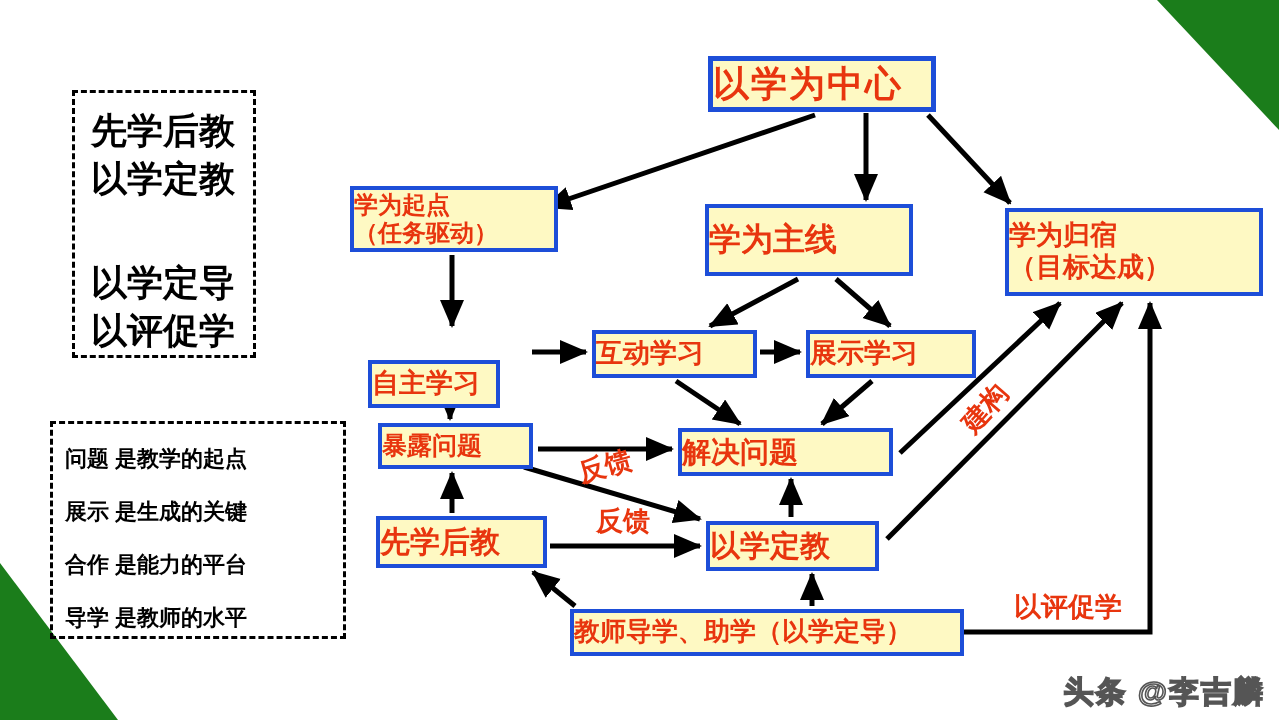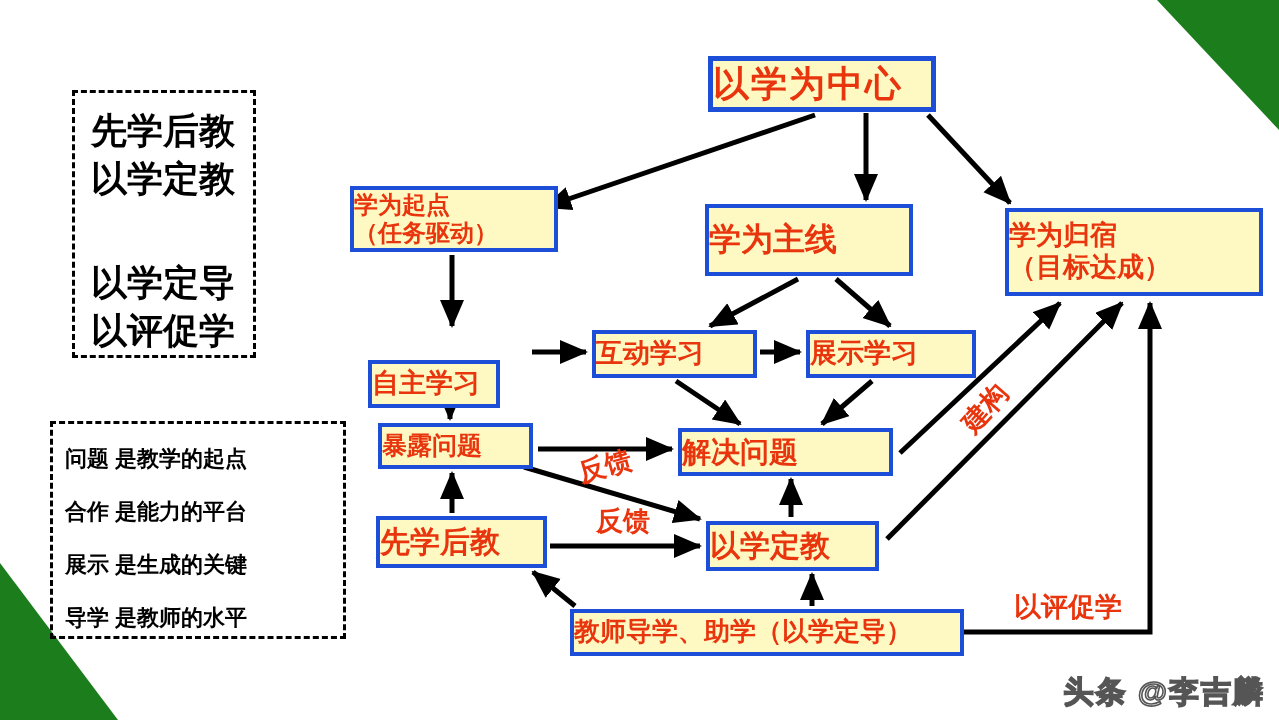--- a/index.html
+++ b/index.html
@@ -82,22 +82,22 @@
 
 <div class="dashed notes-top" style="left:72px; top:90px; width:184px; height:268px;">
   <p>先学后教</p>
   <p>以学定教</p>
   <p>以学定导</p>
   <p>以评促学</p>
 </div>
 
 <div class="dashed notes-bottom" style="left:50px; top:421px; width:296px; height:218px;">
   <p>问题 是教学的起点</p>
+  <p>展示 是生成的关键</p>
   <p>合作 是能力的平台</p>
-  <p>展示 是生成的关键</p>
   <p>导学 是教师的水平</p>
 </div>
 
 <div class="node title-box" style="left:708px; top:56px; width:228px; height:56px; font-size:36px;">
   <span>以学为中心</span>
 </div>
 
 <div class="node" style="left:350px; top:186px; width:208px; height:66px; font-size:24px;">
   <span>学为起点</span>
   <span>（任务驱动）</span>

